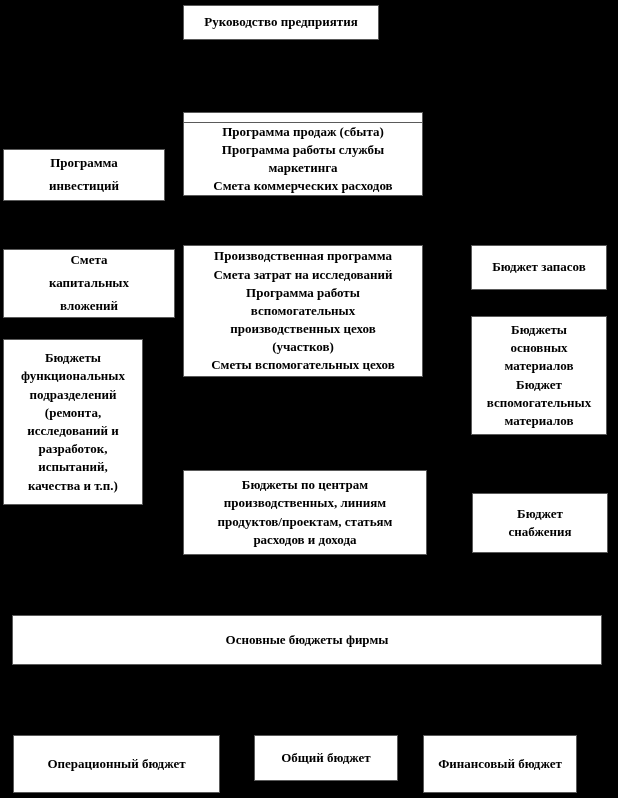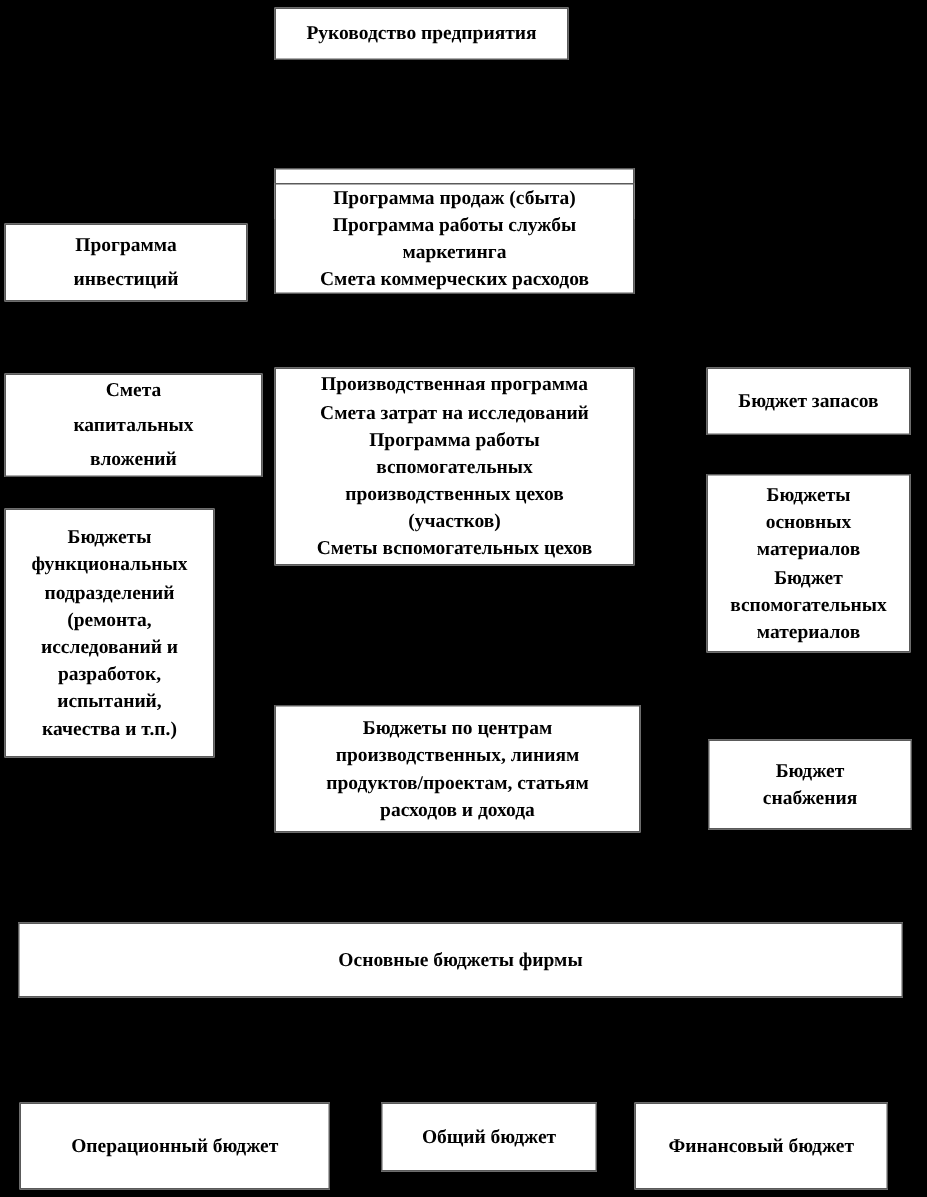--- a/index.html
+++ b/index.html
@@ -87,15 +87,15 @@
 
   <div class="box" style="left:472px; top:493px; width:136px; height:60px;">Бюджет
 снабжения</div>
 
   <div class="box" style="left:13px; top:735px; width:207px; height:58px;">Операционный бюджет</div>
 
   <div class="box" style="left:12px; top:615px; width:590px; height:50px;">Основные бюджеты фирмы</div>
 
   <div class="box" style="left:254px; top:735px; width:144px; height:46px;">Общий бюджет</div>
 
-  <div class="box" style="left:423px; top:735px; width:169px; height:58px;">Финансовый бюджет</div>
+  <div class="box" style="left:423px; top:735px; width:154px; height:58px;">Финансовый бюджет</div>
 
 </div>
 
 </body></html>

